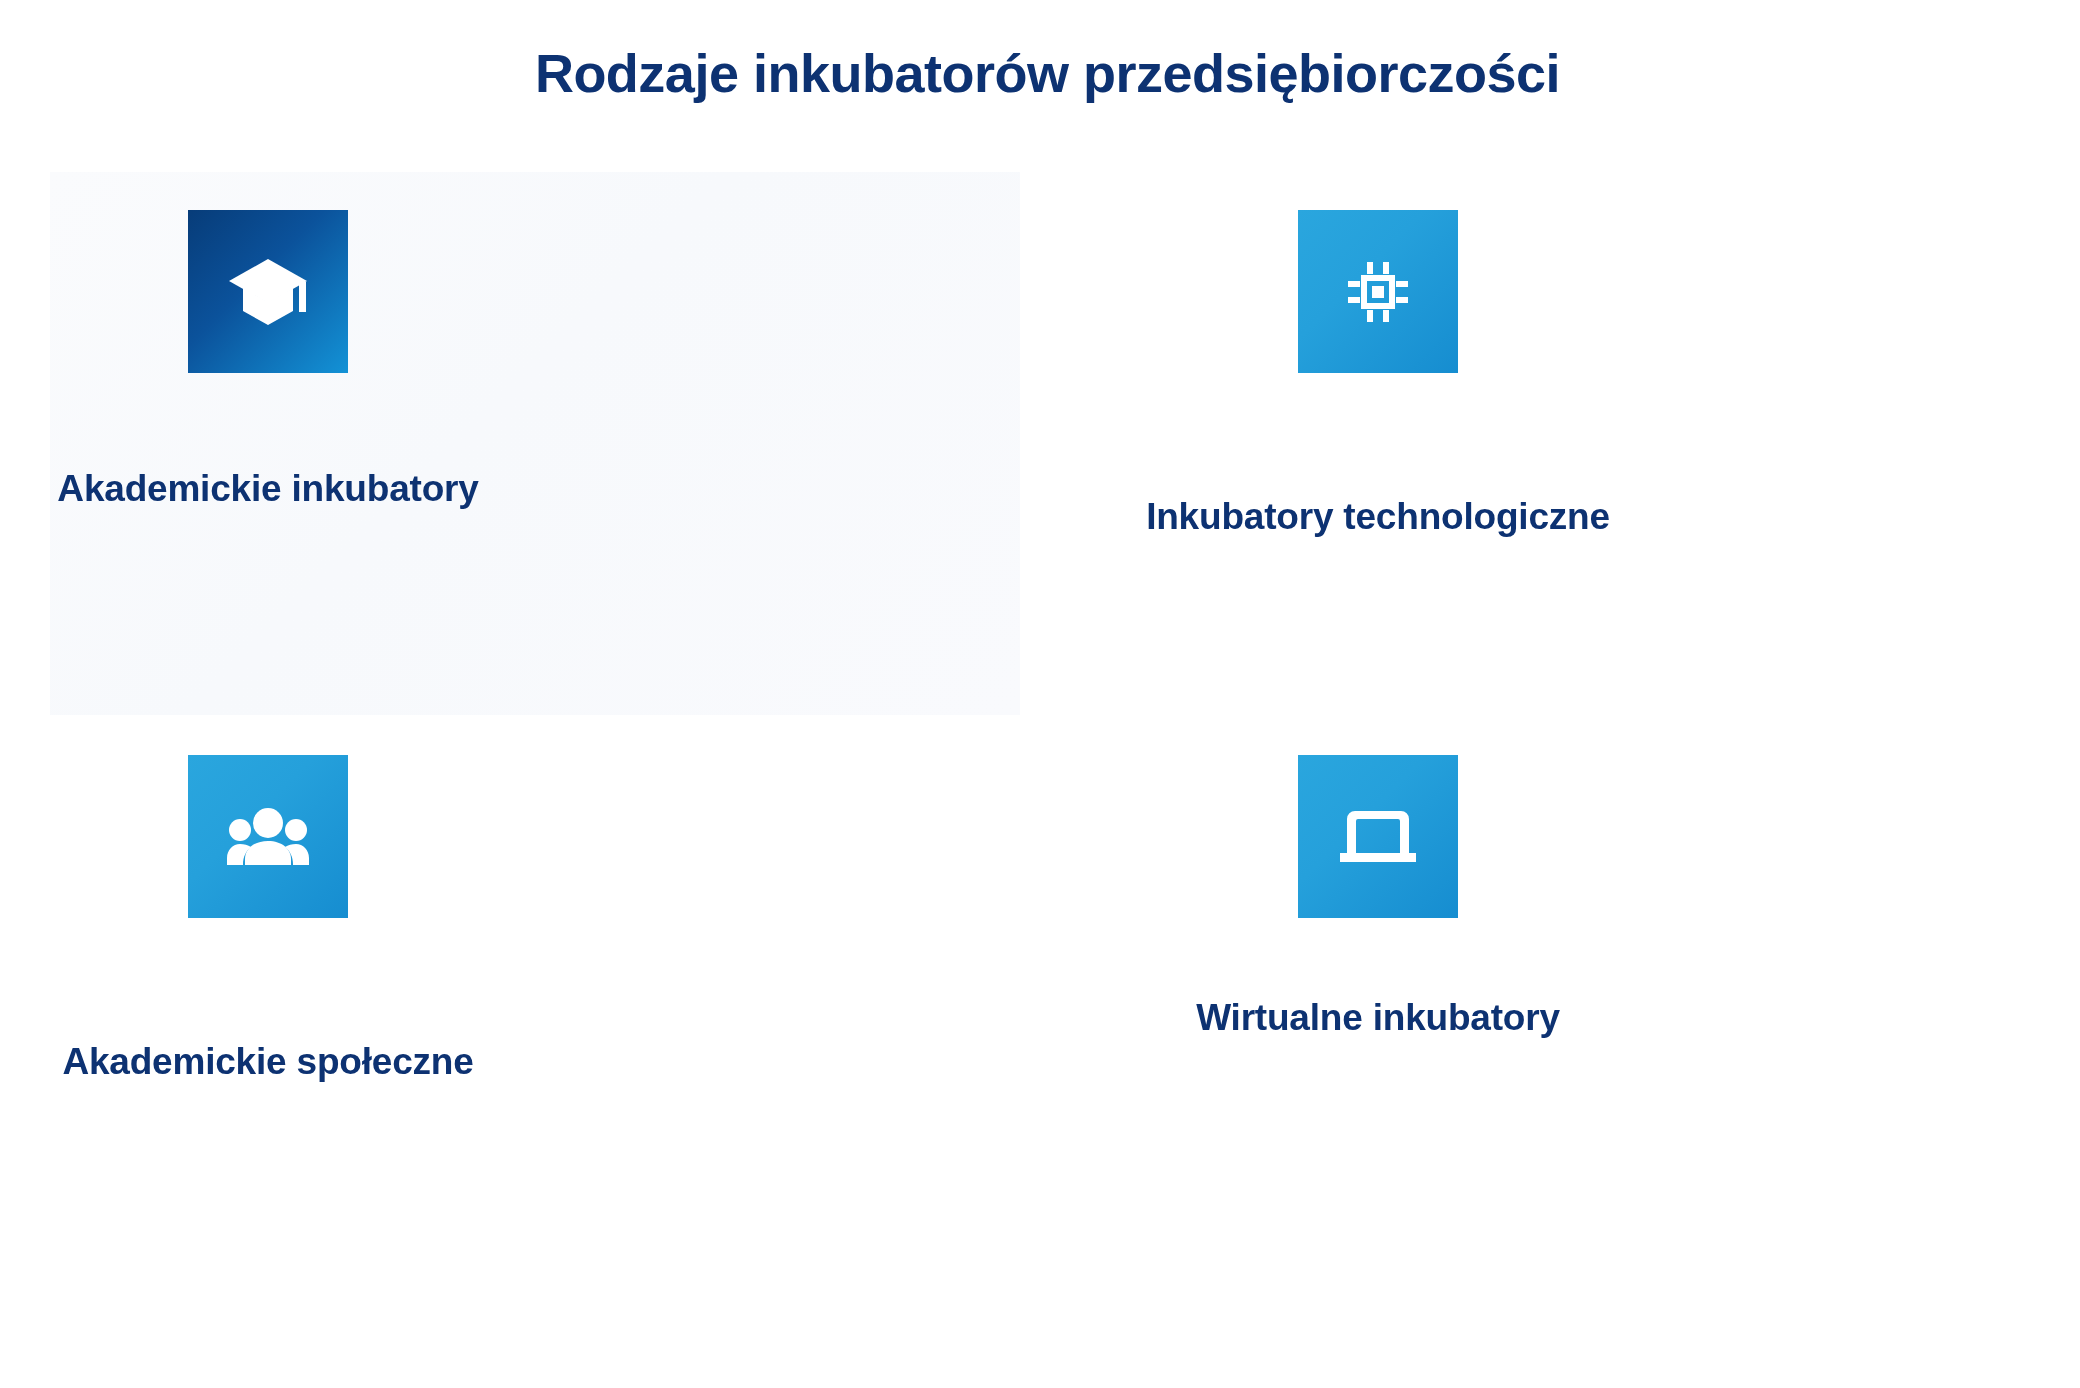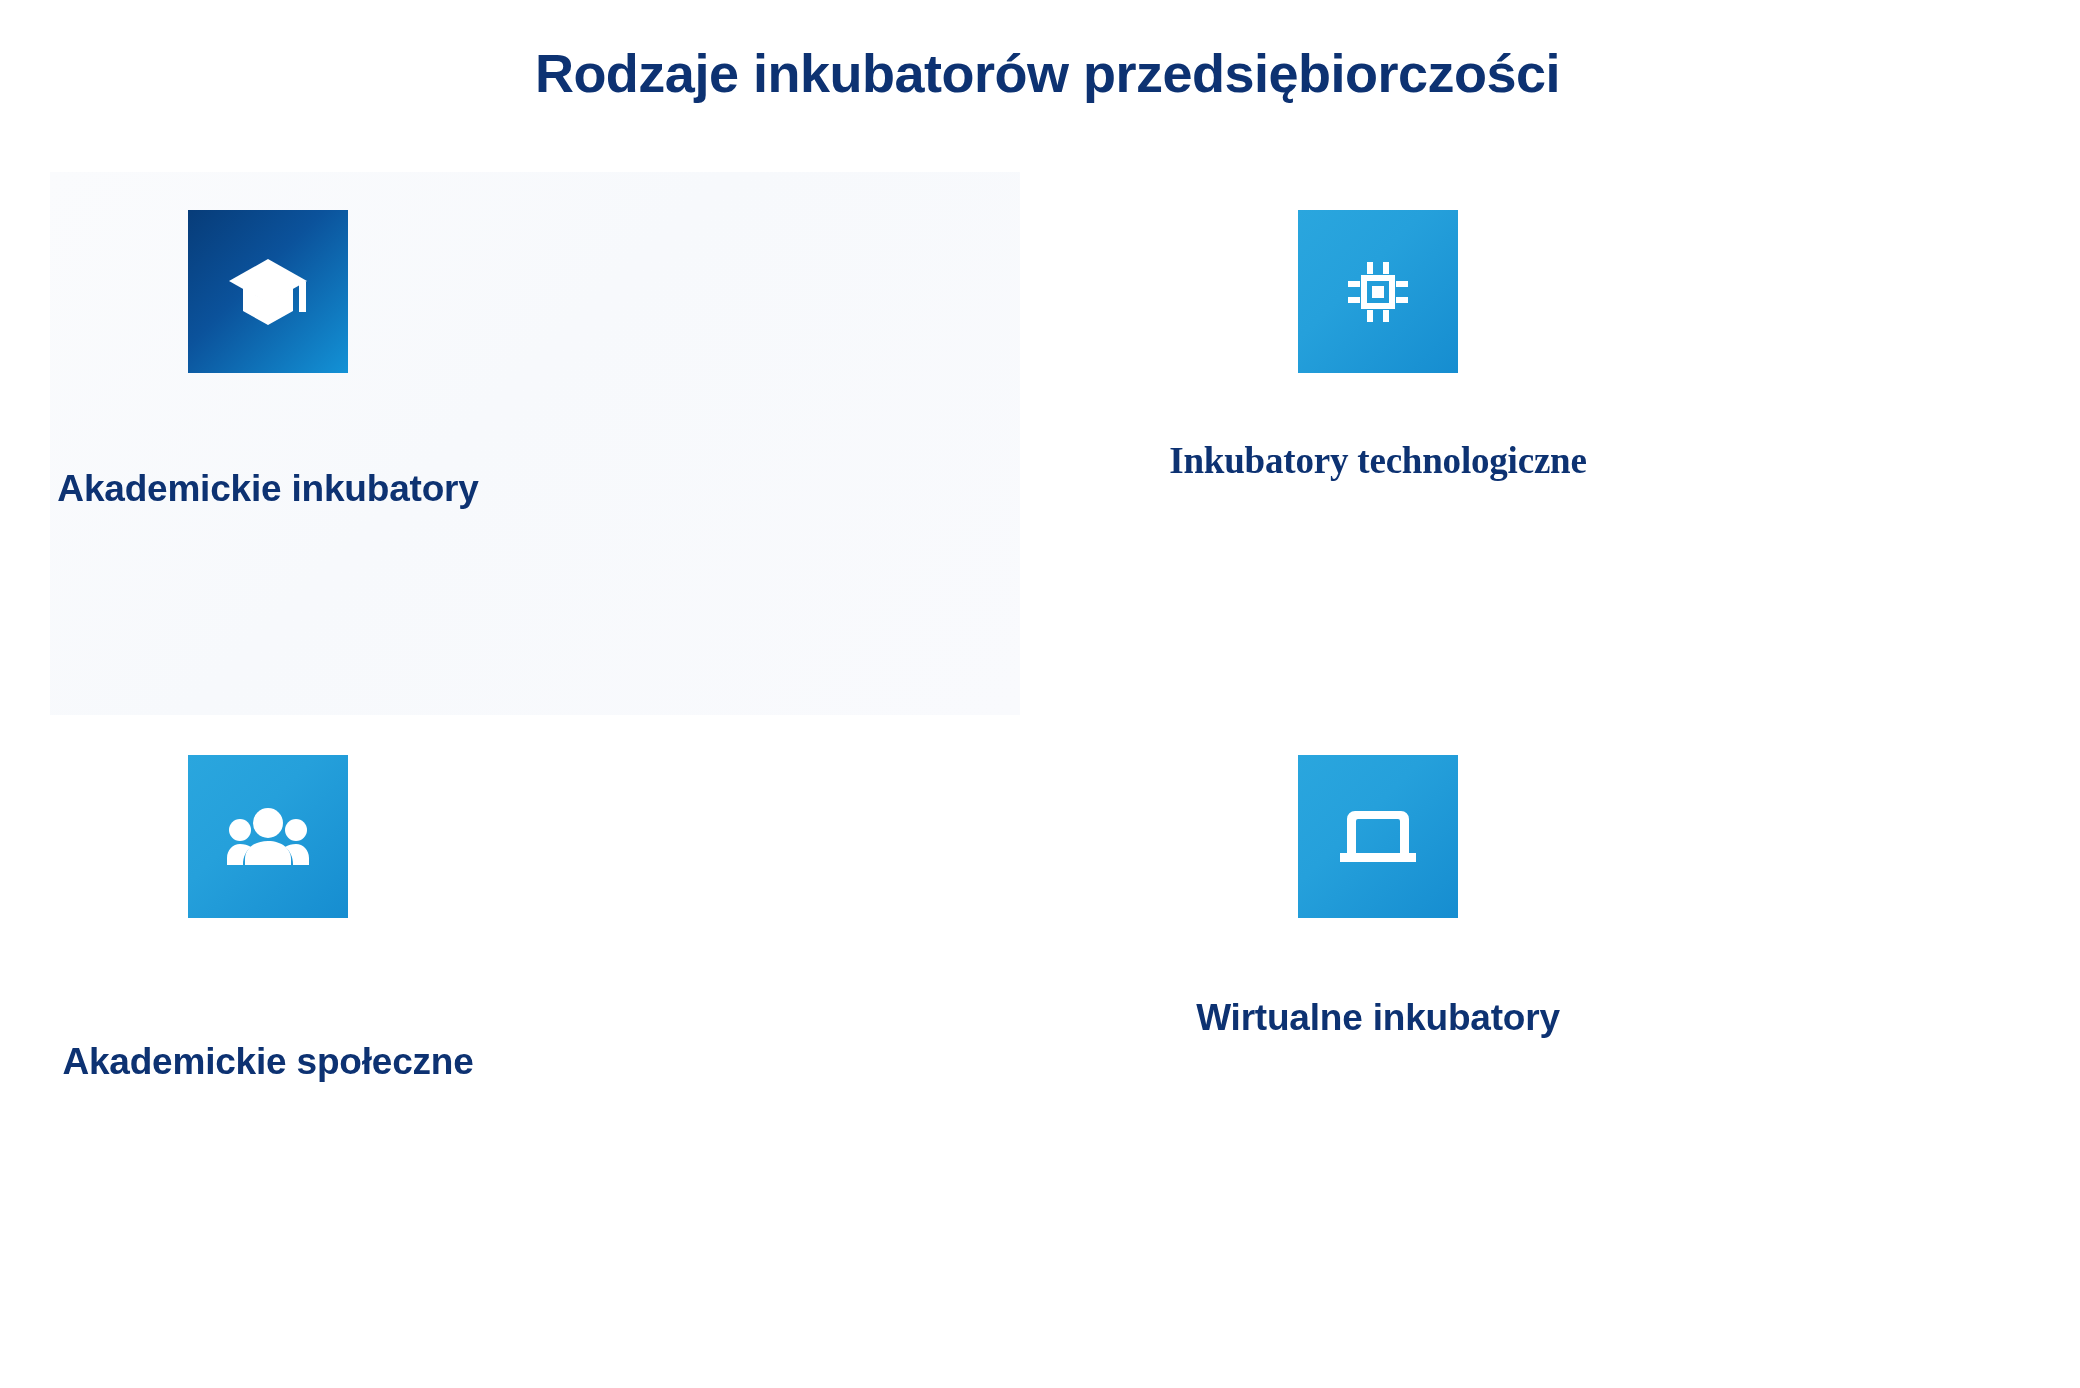--- a/index.html
+++ b/index.html
@@ -102,21 +102,21 @@
     text-align: center;
     line-height: 1.28;
     letter-spacing: -0.2px;
   }
 
   
   .card-academic  .icon-tile { margin-top: 38px; }
   .card-academic  .card-label { margin-top: 92px; width: 700px; }
 
   .card-tech      .icon-tile { margin-top: 38px; }
-  .card-tech      .card-label { margin-top: 64px; width: 820px; font-family: Liberation Serif, serif; }
+  .card-tech      .card-label { margin-top: 120px; width: 820px; }
 
   .card-social    .icon-tile { margin-top: 40px; }
   .card-social    .card-label { margin-top: 120px; width: 760px; }
 
   .card-virtual   .icon-tile { margin-top: 40px; }
   .card-virtual   .card-label { margin-top: 76px; width: 760px; }
 
   
   .card-academic .card-inner { padding-right: 484px; }
   .card-social   .card-inner { padding-right: 484px; }

